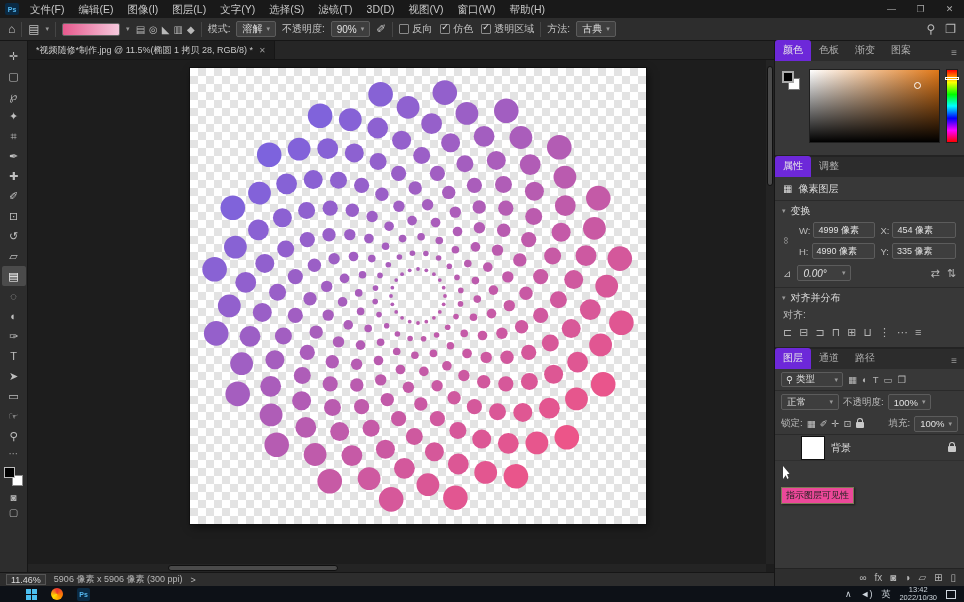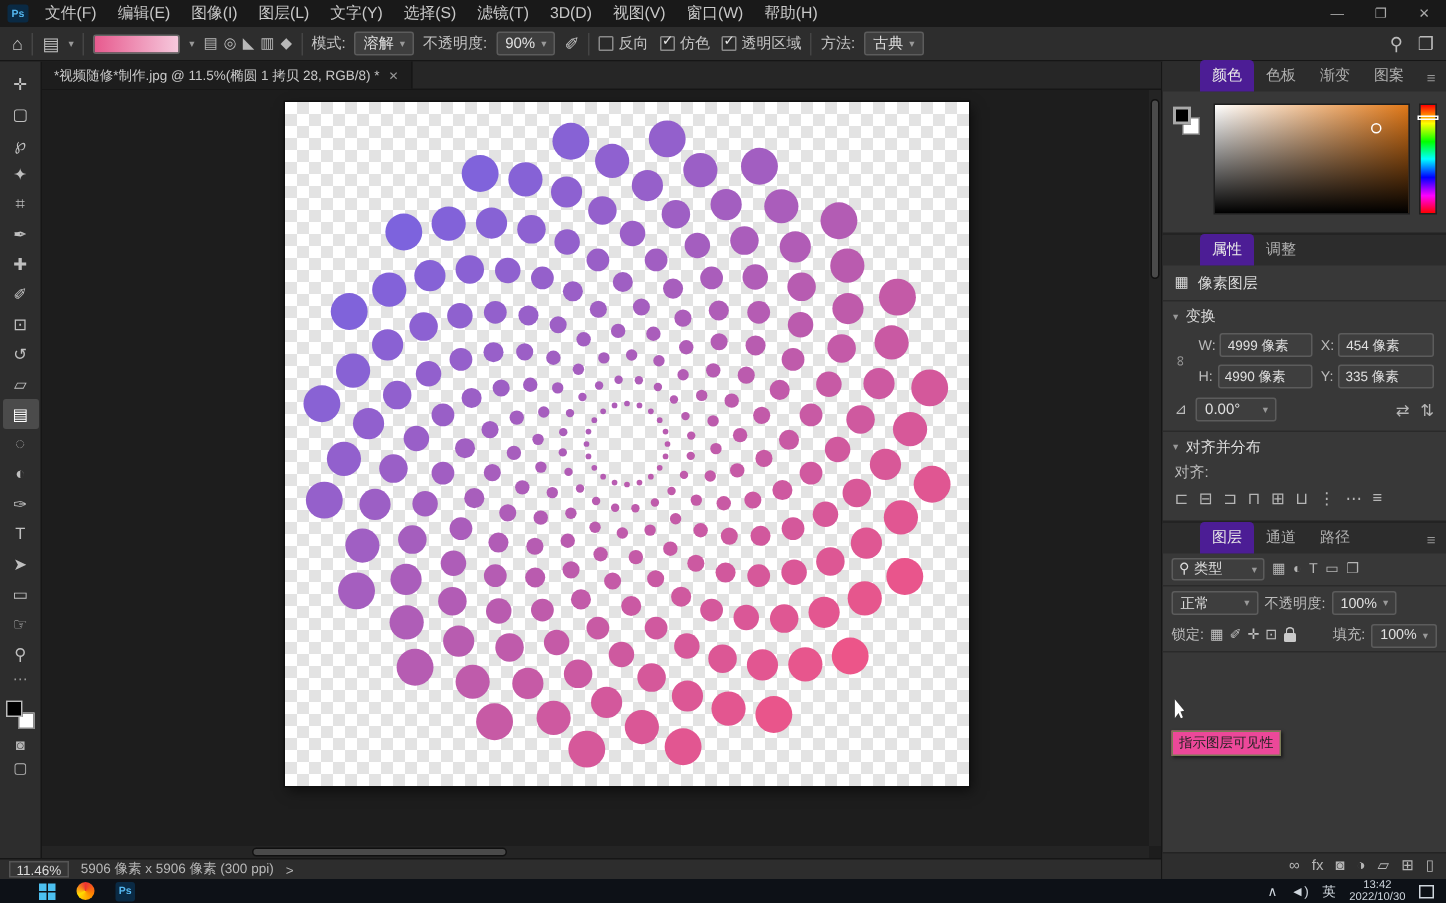--- a/index.html
+++ b/index.html
@@ -50,21 +50,21 @@
 .hscroll{position:absolute;left:0;right:8px;bottom:0;height:8px;background:#242424;}
 .hscroll .thumb{position:absolute;left:140px;top:1px;height:6px;width:170px;background:#4a4a4a;border-radius:3px;}
 
 .statusbar{position:absolute;left:0;right:190px;bottom:16px;height:14px;background:#2d2d2d;border-top:1px solid #161616;display:flex;align-items:center;gap:8px;padding:0 6px;font-size:9px;color:#b8b8b8;margin-top:36px;}
 .zoombox{border:1px solid #555;background:#353535;padding:0 4px;height:11px;line-height:10px;color:#ddd;}
 
 .panels{position:absolute;top:41px;right:0;width:190px;bottom:16px;background:#383838;border-left:1px solid #161616;display:flex;flex-direction:column;}
 .panel{border-bottom:2px solid #232323;}
 .ptabs{height:20px;background:#2c2c2c;display:flex;align-items:flex-end;font-size:10px;color:#b0b0b0;}
 .ptabs .ptab{padding:3px 8px 4px;}
-.ptabs .ptab:first-child{background:#4c1d95;color:#e8e8e8;border-radius:3px 3px 0 0;margin-left:25px;}
+.ptabs .ptab:first-child{background:#6d28d9;color:#e8e8e8;border-radius:3px 3px 0 0;}
 .pmenu{margin-left:auto;padding:3px 7px;color:#999;font-size:10px;}
 
 .color-body{display:flex;gap:6px;padding:8px 6px;height:94px;}
 .mini-fgbg{position:relative;width:22px;height:30px;}
 .mini-fgbg .bgc{position:absolute;left:7px;top:9px;width:12px;height:12px;background:#fff;border:1px solid #777;}
 .mini-fgbg .fgc{position:absolute;left:1px;top:2px;width:12px;height:12px;background:#000;border:2px solid #a8a8a8;}
 .sb-square{flex:1;height:74px;border:1px solid #1f1f1f;position:relative;}
 .sb-marker{position:absolute;right:18px;top:12px;width:7px;height:7px;border:1px solid #fff;border-radius:50%;}
 .hue-strip{width:12px;height:74px;border:1px solid #1f1f1f;background:linear-gradient(to bottom,#f00 0%,#ff0 17%,#0f0 34%,#0ff 50%,#00f 67%,#f0f 84%,#f00 100%);position:relative;}
 .hue-marker{position:absolute;left:-2px;top:7px;width:14px;height:3px;border:1px solid #fff;}
@@ -553,21 +553,21 @@
             <span>H:</span>
             <span class="tf-box">4990 像素</span>
           </span>
         <span class="tf-cell">
             <span>Y:</span>
             <span class="tf-box">335 像素</span>
           </span>
       </div>
       <div class="angle-row">
         <span>⊿</span>
-        <span class="selbox" style="width:54px;">
+        <span class="selbox" style="width:54px;font-style:italic;">
             <span>0.00°</span>
             <span class="caret" style="margin-left:auto;">▾</span>
           </span>
         <div class="flips">
 
         <span>⇄</span>
             <span>⇅</span>
           </div>
       </div>
       <div class="sec-head">
@@ -634,20 +634,26 @@
             <span>✛</span>
             <span>⊡</span>
           </div>
         <span class="padlock"></span>
         <span style="margin-left:auto;">填充:</span>
         <span class="selbox">
             <span>100%</span>
             <span class="caret">▾</span>
           </span>
       </div>
+      <div class="lrow">
+        <span class="eyecell"></span>
+        <span class="thumb white"></span>
+        <span class="lname">背景</span>
+        <span class="padlock"></span>
+      </div>
       <div class="cursor-arrow"></div>
       <div class="tooltip">指示图层可见性</div>
       <div class="lyr-bottom">
 
       <span>∞</span>
           <span>fx</span>
           <span>◙</span>
           <span>◑</span>
           <span>▱</span>
           <span>⊞</span>

